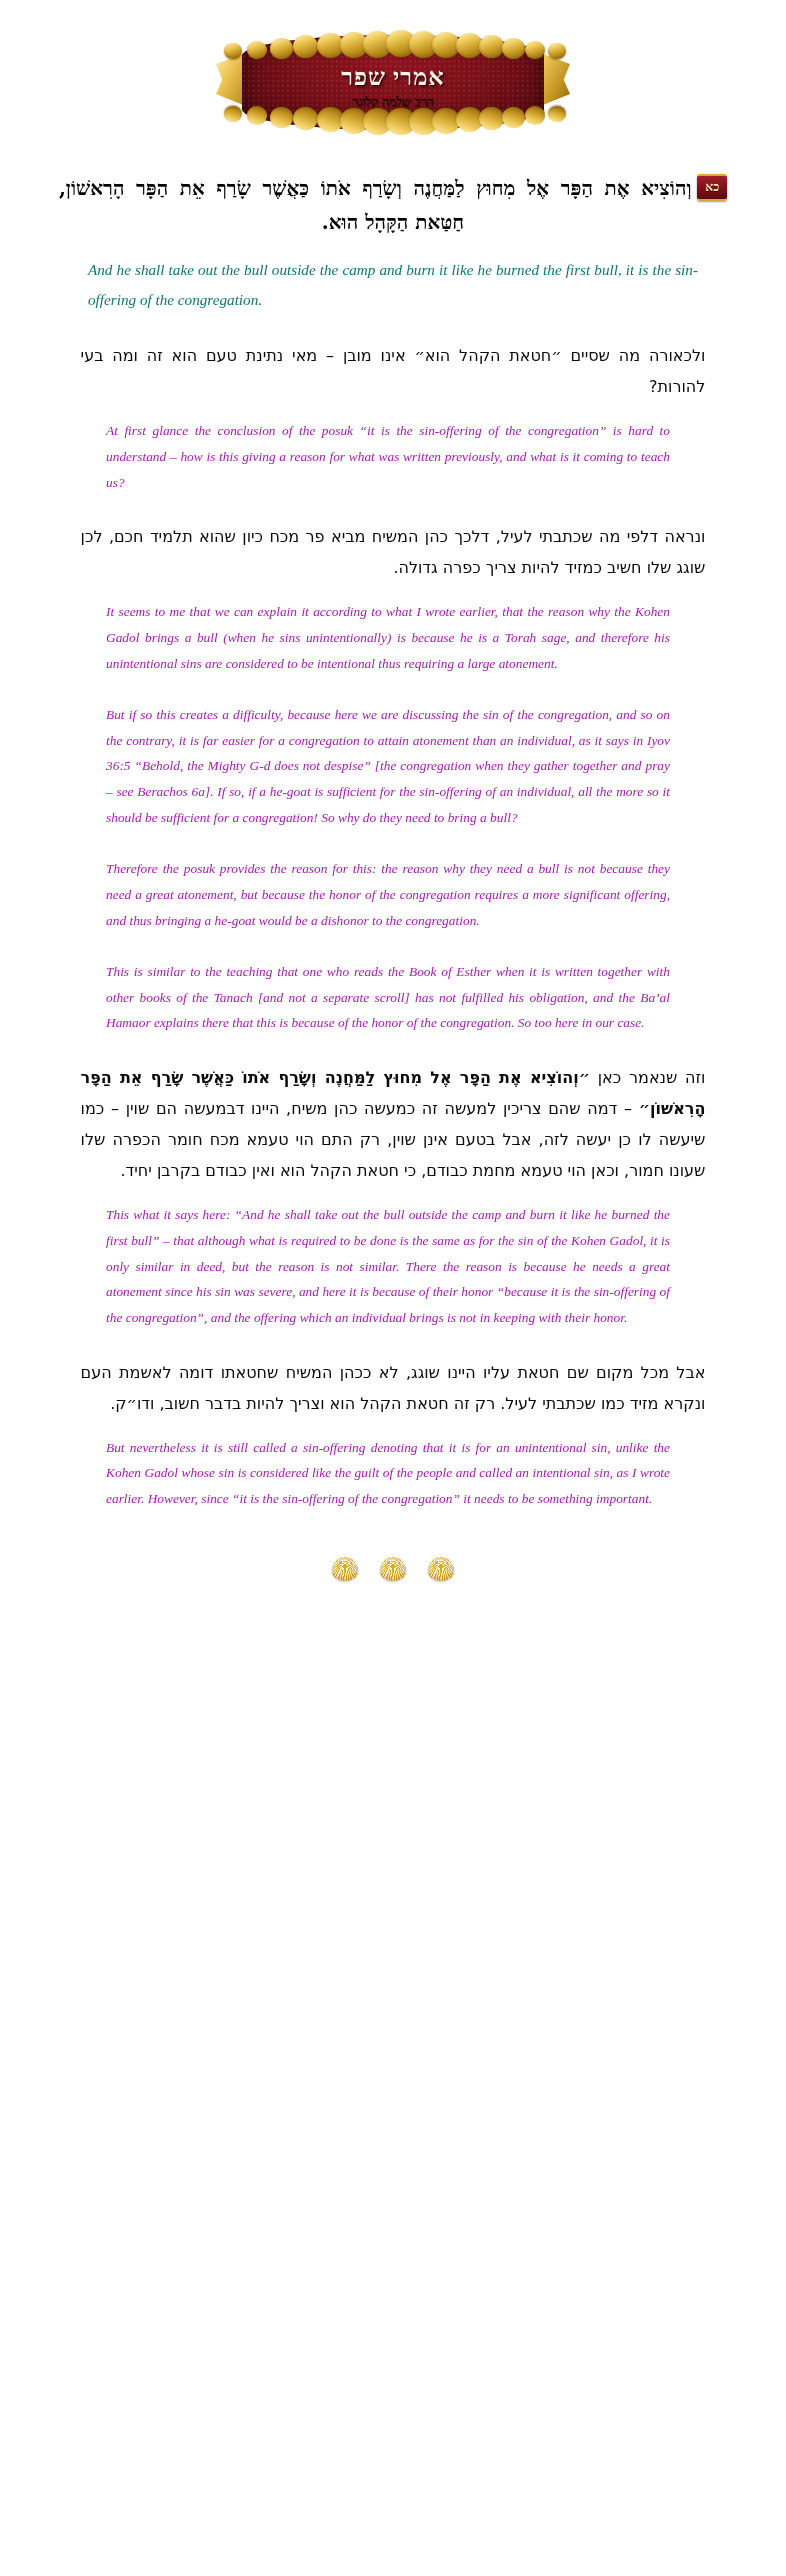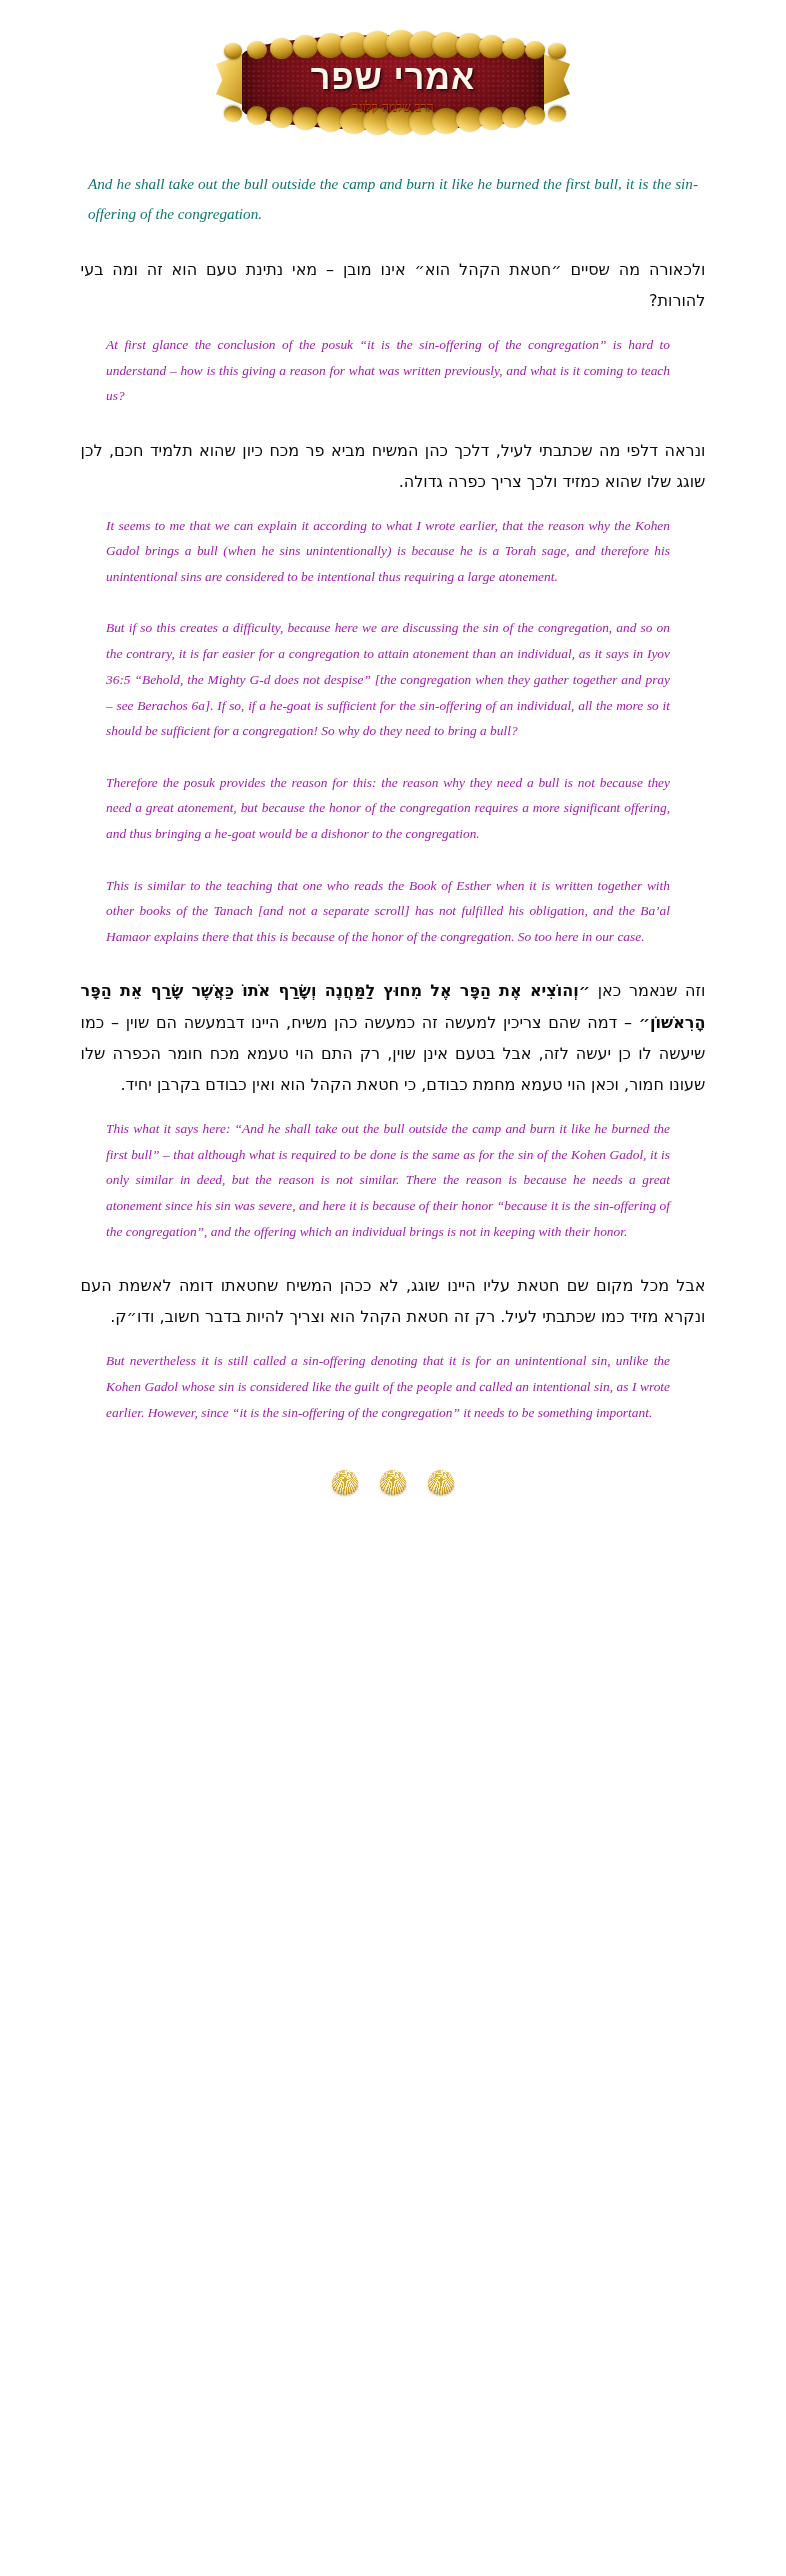--- a/index.html
+++ b/index.html
@@ -90,34 +90,34 @@
     inset: 0;
     display: flex;
     flex-direction: column;
     align-items: center;
     justify-content: center;
     z-index: 5;
     padding-top: 9.8px;
     box-sizing: border-box;
   }
   .banner-title {
-    font-family: Liberation Sans, sans-serif;
+    font-family: Liberation Serif, serif;
     direction: rtl;
-    font-size: 34px;
+    font-size: 24px;
     font-weight: 700;
     color: #fdf6ea;
     letter-spacing: 1px;
     text-shadow: 1px 1px 0 #3a0509, 2px 2px 2.9px rgba(0,0,0,.55);
     line-height: 1.05;
   }
   .banner-subtitle {
     direction: rtl;
     font-family: "DejaVu Serif", "Liberation Serif", serif;
     font-size: 12.3px;
-    color: #c2410c;
+    color: #000000;
     margin-top: 4.9px;
     text-shadow: 1px 1px 1px rgba(0,0,0,.6);
   }
 
   
   .content {
     padding: 0 55px;
     box-sizing: border-box;
   }
 
@@ -273,27 +273,31 @@
         </div>
       <div class="banner-text">
         <div class="banner-title">אמרי שפר</div>
         <div class="banner-subtitle">הרב שלמה קלוגר</div>
       </div>
     </div>
   </div>
 
   <div class="content">
 
+    <div class="verse-head">
+      <span class="verse-badge">כא</span><span>וְהוֹצִיא אֶת הַפָּר אֶל מִחוּץ לַמַּחֲנֶה וְשָׂרַף אֹתוֹ</span>
+      <span>כַּאֲשֶׁר שָׂרַף אֵת הַפָּר הָרִאשׁוֹן, חַטַּאת הַקָּהָל הוּא.</span>
+    </div>
 
     <div class="translation">And he shall take out the bull outside the camp and burn it like he burned the first bull, it is the sin-offering of the congregation.</div>
 
     <div id="sections">
         <div class="heb"><span>ולכאורה מה שסיים ״חטאת הקהל הוא״ אינו מובן – מאי נתינת טעם הוא זה ומה בעי להורות?</span></div>
         <div class="eng">At first glance the conclusion of the posuk “it is the sin-offering of the congregation” is hard to understand – how is this giving a reason for what was written previously, and what is it coming to teach us?</div>
-        <div class="heb"><span>ונראה דלפי מה שכתבתי לעיל, דלכך כהן המשיח מביא פר מכח כיון שהוא תלמיד חכם, לכן שוגג שלו שהוא כמזיד ולכך צריך כפרה גדולה.</span></div>
+        <div class="heb"><span>ונראה דלפי מה שכתבתי לעיל, דלכך כהן המשיח מביא פר מכח כיון שהוא תלמיד חכם, לכן שוגג שלו חשיב כמזיד להיות צריך כפרה גדולה.</span></div>
         <div class="eng">It seems to me that we can explain it according to what I wrote earlier, that the reason why the Kohen Gadol brings a bull (when he sins unintentionally) is because he is a Torah sage, and therefore his unintentional sins are considered to be intentional thus requiring a large atonement.</div>
         <div class="eng">But if so this creates a difficulty, because here we are discussing the sin of the congregation, and so on the contrary, it is far easier for a congregation to attain atonement than an individual, as it says in Iyov 36:5 “Behold, the Mighty G-d does not despise” [the congregation when they gather together and pray – see Berachos 6a]. If so, if a he-goat is sufficient for the sin-offering of an individual, all the more so it should be sufficient for a congregation! So why do they need to bring a bull?</div>
         <div class="eng">Therefore the posuk provides the reason for this: the reason why they need a bull is not because they need a great atonement, but because the honor of the congregation requires a more significant offering, and thus bringing a he-goat would be a dishonor to the congregation.</div>
         <div class="eng">This is similar to the teaching that one who reads the Book of Esther when it is written together with other books of the Tanach [and not a separate scroll] has not fulfilled his obligation, and the Ba’al Hamaor explains there that this is because of the honor of the congregation. So too here in our case.</div>
         <div class="heb"><span>וזה שנאמר כאן </span><b>״וְהוֹצִיא אֶת הַפָּר אֶל מִחוּץ לַמַּחֲנֶה וְשָׂרַף אֹתוֹ כַּאֲשֶׁר שָׂרַף אֵת הַפָּר הָרִאשׁוֹן״</b><span> – דמה שהם צריכין למעשה זה כמעשה כהן משיח, היינו דבמעשה הם שוין – כמו שיעשה לו כן יעשה לזה, אבל בטעם אינן שוין, רק התם הוי טעמא מכח חומר הכפרה שלו שעונו חמור, וכאן הוי טעמא מחמת כבודם, כי חטאת הקהל הוא ואין כבודם בקרבן יחיד.</span></div>
         <div class="eng">This what it says here: “And he shall take out the bull outside the camp and burn it like he burned the first bull” – that although what is required to be done is the same as for the sin of the Kohen Gadol, it is only similar in deed, but the reason is not similar. There the reason is because he needs a great atonement since his sin was severe, and here it is because of their honor “because it is the sin-offering of the congregation”, and the offering which an individual brings is not in keeping with their honor.</div>
         <div class="heb"><span>אבל מכל מקום שם חטאת עליו היינו שוגג, לא ככהן המשיח שחטאתו דומה לאשמת העם ונקרא מזיד כמו שכתבתי לעיל. רק זה חטאת הקהל הוא וצריך להיות בדבר חשוב, ודו״ק.</span></div>
         <div class="eng">But nevertheless it is still called a sin-offering denoting that it is for an unintentional sin, unlike the Kohen Gadol whose sin is considered like the guilt of the people and called an intentional sin, as I wrote earlier. However, since “it is the sin-offering of the congregation” it needs to be something important.</div>
       </div>
 

